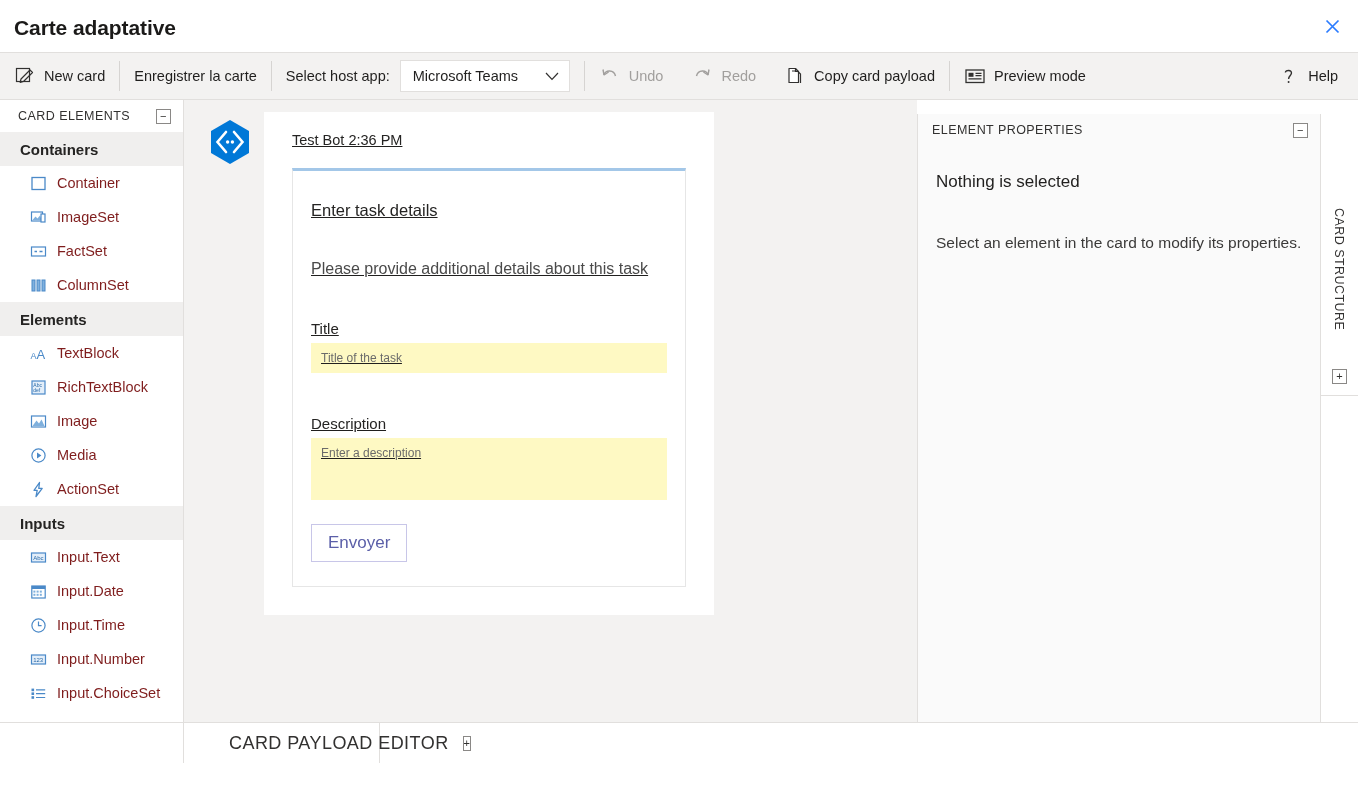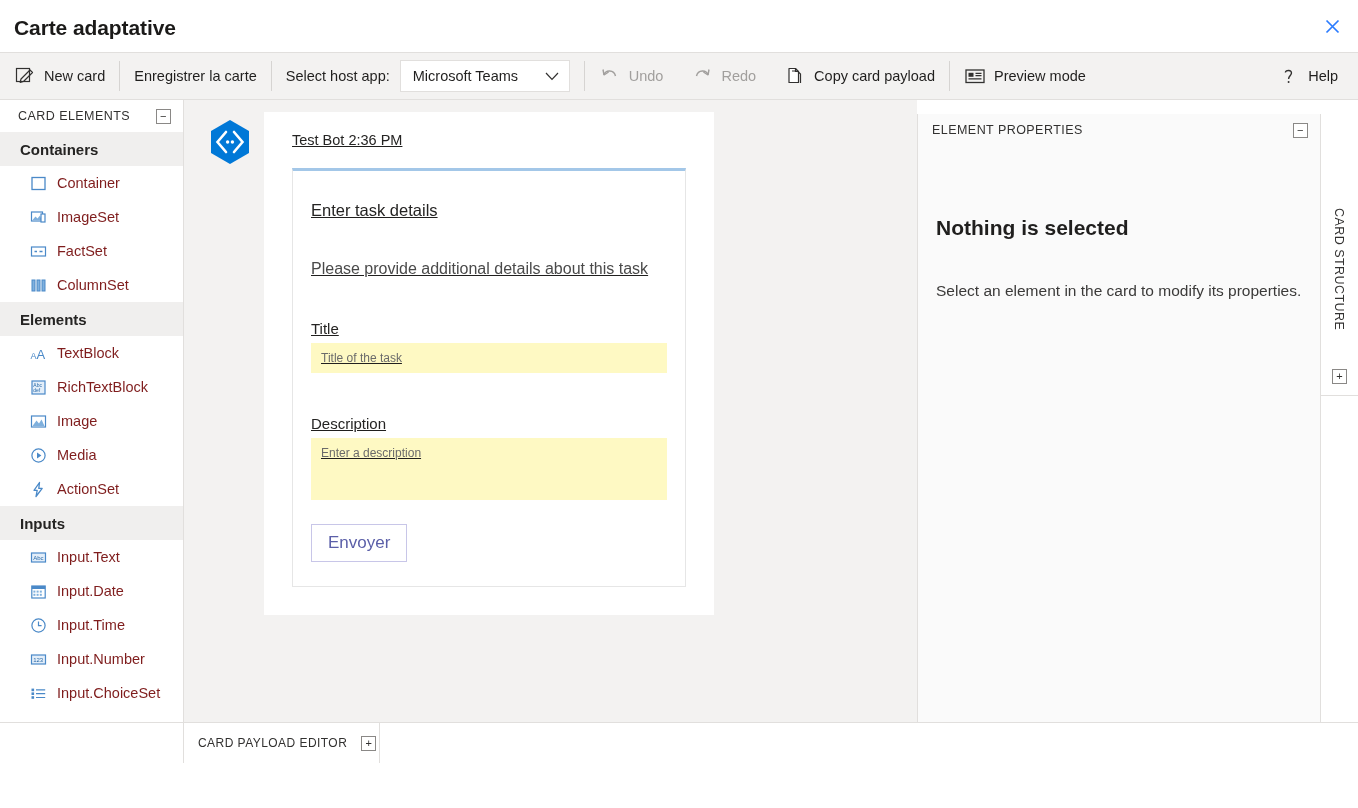--- a/index.html
+++ b/index.html
@@ -129,21 +129,21 @@
     font-family: "Liberation Sans", sans-serif;
   }
 
   
   .right-panel {
     position: absolute; left: 917px; top: 14px; width: 404px; height: 622px;
     background: #fafafa; border-right: 1px solid #e1dfdd;
     border-left: 1px solid #e1dfdd;
   }
   .rp-body { padding: 26px 18px 0 18px; }
-  .rp-title { font-size: 21px; font-weight: 700; color: #201f1e; margin-bottom: 40px; margin-top: 44px; }
+  .rp-title { font-size: 17px; font-weight: 400; color: #201f1e; margin-bottom: 40px; }
   .rp-text { font-size: 15.5px; color: #3b3a39; line-height: 1.42; }
 
   
   .vtab {
     position: absolute; left: 1321px; top: 0; width: 37px; height: 622px;
     background: #ffffff;
   }
   .vtab-label {
     position: absolute; left: 11px; top: 108px;
     writing-mode: vertical-rl;
@@ -166,21 +166,21 @@
     position: absolute; left: 0; top: 722px; width: 1358px; height: 86px;
     background: #ffffff; border-top: 1px solid #e1dfdd;
   }
   .payload-tab {
     position: absolute; left: 184px; top: 0; width: 196px; height: 40px;
     border-right: 1px solid #e1dfdd;
     display: flex; align-items: center; gap: 14px;
     padding-left: 14px;
   }
   .payload-label {
-    font-size: 12px; letter-spacing: 0.45px; color: #323130; white-space: nowrap;
+    font-size: 18px; letter-spacing: 0.45px; color: #323130; white-space: nowrap; margin-left: 31px;
   }
   .payload-toggle {
     width: 15px; height: 15px; border: 1px solid #8a8886; background: #fff;
     display: flex; align-items: center; justify-content: center;
     font-size: 11px; line-height: 1; color: #323130; cursor: pointer;
   }
   .left-stub {
     position: absolute; left: 0; top: 0; width: 184px; height: 40px;
     border-right: 1px solid #e1dfdd;
   }

